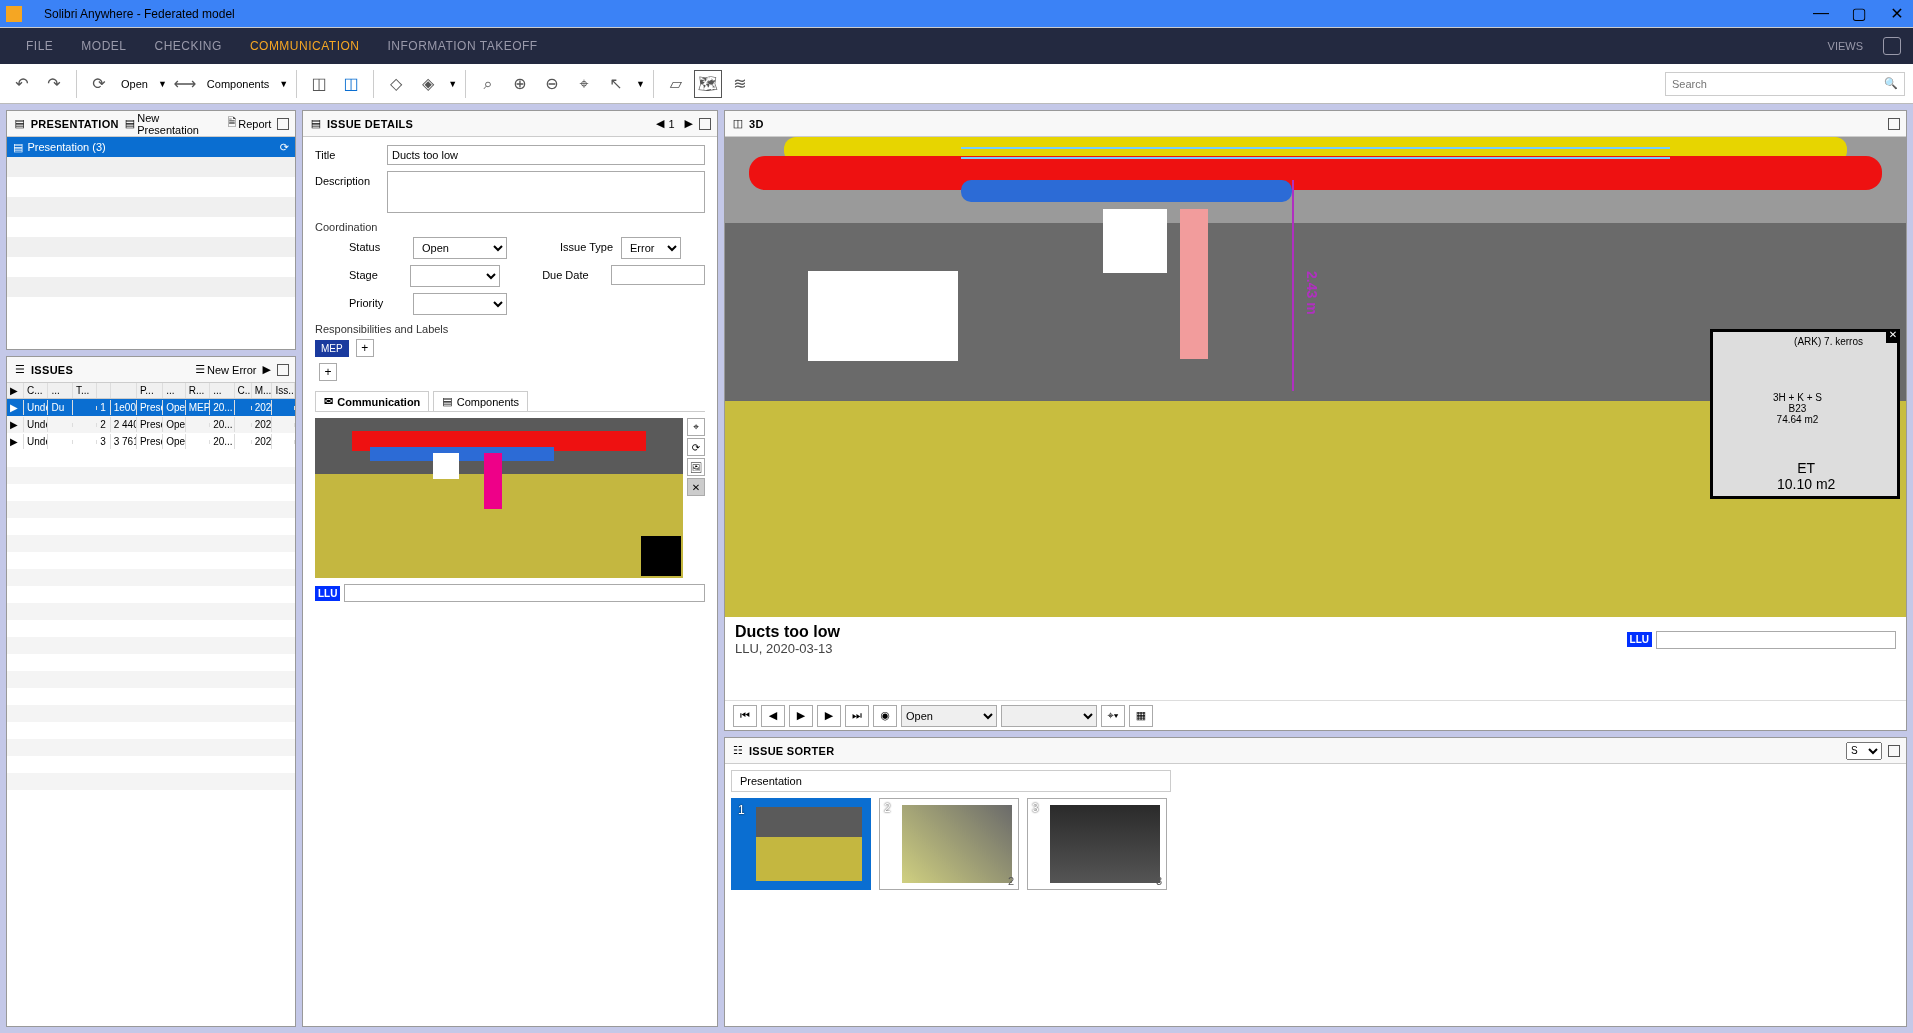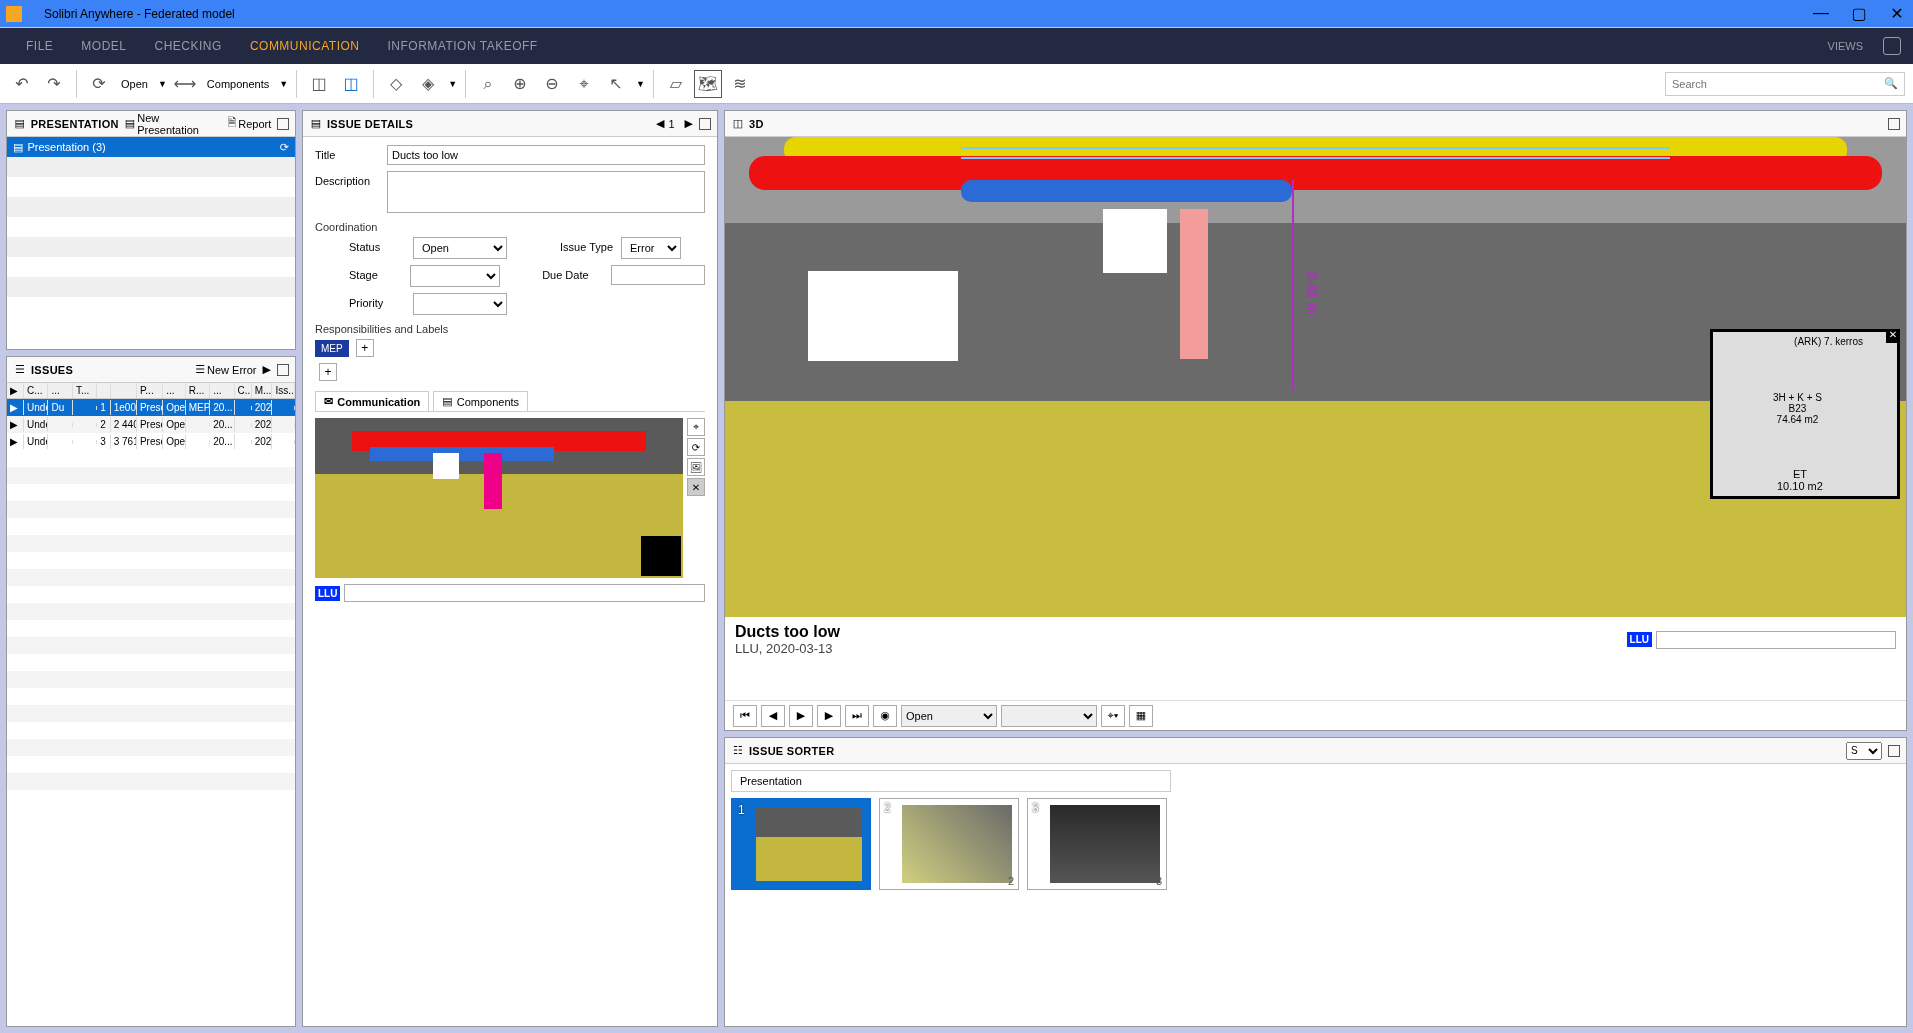--- a/index.html
+++ b/index.html
@@ -410,21 +410,21 @@
           <div class="dim-line"></div>
           <div class="dim-text">2.43 m</div>
           <div class="minimap">
             <div class="mm-close">✕</div>
             <div class="mm-txt">(ARK) 7. kerros</div>
             <div class="mm-room">
               <div>3H + K + S</div>
               <div>B23</div>
               <div>74.64 m2</div>
             </div>
-            <div style="position:absolute;left:64px;bottom:4px;font-size:11px;text-align:center;">
+            <div style="position:absolute;left:64px;bottom:4px;font-size:14px;text-align:center;">
               <div>ET</div>
               <div>10.10 m2</div>
             </div>
           </div>
         </div>
         <div class="caption-bar">
           <div class="cap-left">
             <div class="cap-title">Ducts too low</div>
             <div class="cap-sub">LLU, 2020-03-13</div>
           </div>

